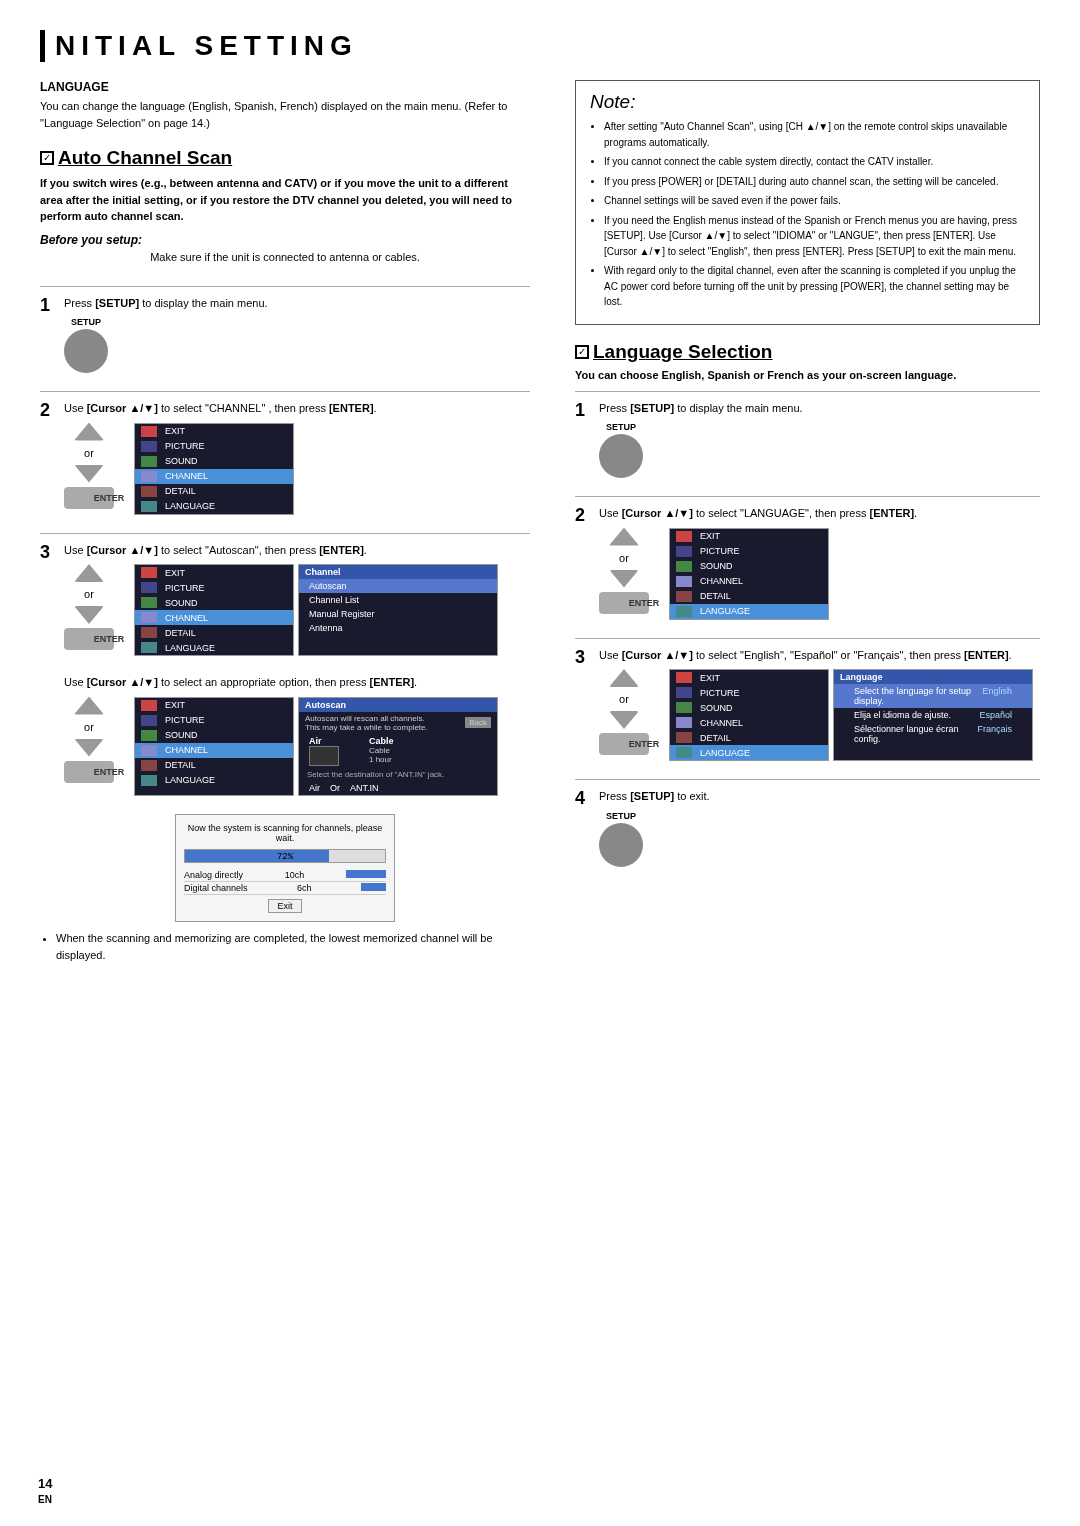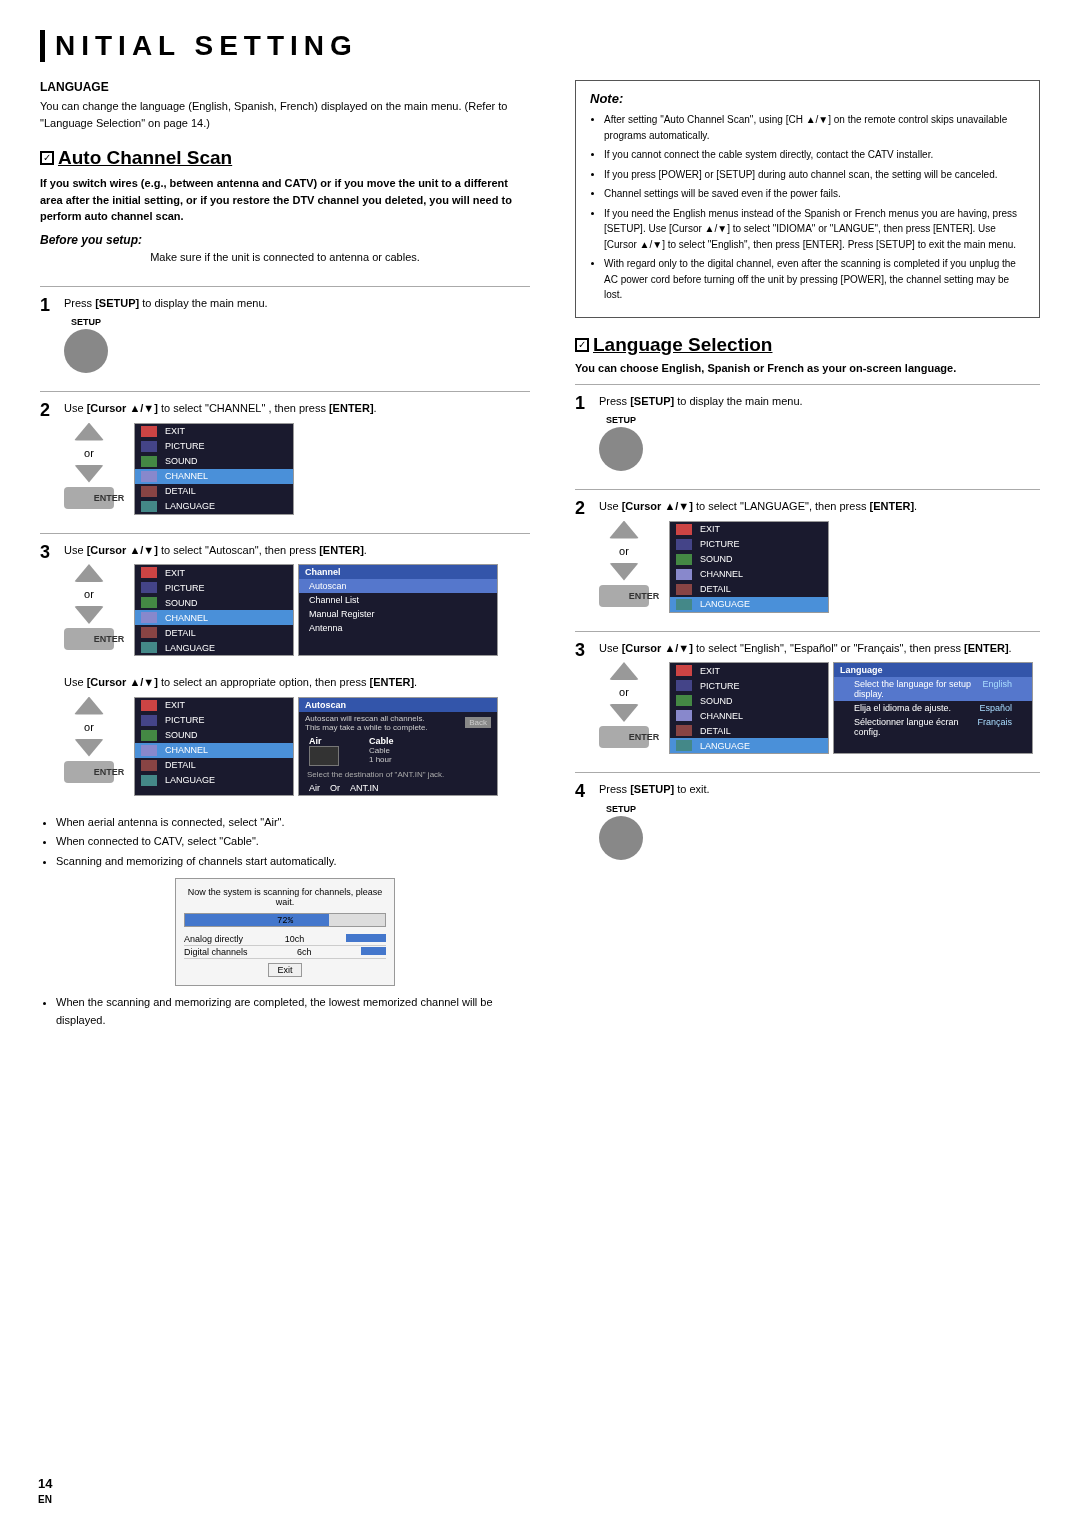--- a/index.html
+++ b/index.html
@@ -321,22 +321,22 @@
     }
     
     .note-box {
       border: 1px solid #555;
       padding: 10px 14px;
       margin-bottom: 16px;
       background: #fff;
     }
     .note-box .note-title {
       font-style: italic;
-      font-weight: bold;
-      font-size: 13px;
+      font-weight: normal;
+      font-size: 19px;
       margin-bottom: 6px;
     }
     .note-box ul {
       list-style: disc;
       padding-left: 14px;
       font-size: 10px;
       line-height: 1.55;
     }
     .note-box ul li {
       margin-bottom: 4px;
@@ -538,25 +538,20 @@
                   <span style="font-size:9px;">Air</span>
                   <span style="font-size:9px;">Or</span>
                   <span style="font-size:9px;">ANT.IN</span>
                 </div>
               </div>
             </div>
           </div>
         </div>
       </div>
 
-      <ul class="bullet-list">
-        <li>When aerial antenna is connected, select "Air".</li>
-        <li>When connected to CATV, select "Cable".</li>
-        <li>Scanning and memorizing of channels start automatically.</li>
-      </ul>
 
       <div class="scan-progress">
         <div class="scan-title">Now the system is scanning for channels, please wait.</div>
         <div class="progress-bar-outer">
           <div class="progress-bar-inner"></div>
           <div class="progress-label">72%</div>
         </div>
         <div class="scan-row">
           <span>Analog directly</span>
           <span>10ch</span>
@@ -578,21 +573,21 @@
 
     </div>
 
     <div class="col-right">
 
       <div class="note-box">
         <div class="note-title">Note:</div>
         <ul>
           <li>After setting "Auto Channel Scan", using [CH ▲/▼] on the remote control skips unavailable programs automatically.</li>
           <li>If you cannot connect the cable system directly, contact the CATV installer.</li>
-          <li>If you press [POWER] or [SETUP] during auto channel scan, the setting will be canceled.</li>
+          <li>If you press [POWER] or [DETAIL] during auto channel scan, the setting will be canceled.</li>
           <li>Channel settings will be saved even if the power fails.</li>
           <li>If you need the English menus instead of the Spanish or French menus you are having, press [SETUP]. Use [Cursor ▲/▼] to select "IDIOMA" or "LANGUE", then press [ENTER]. Use [Cursor ▲/▼] to select "English", then press [ENTER]. Press [SETUP] to exit the main menu.</li>
           <li>With regard only to the digital channel, even after the scanning is completed if you unplug the AC power cord before turning off the unit by pressing [POWER], the channel setting may be lost.</li>
         </ul>
       </div>
 
       <div class="section-heading">
         <span class="checkbox-icon"></span>
         <h2>Language Selection</h2>
       </div>

